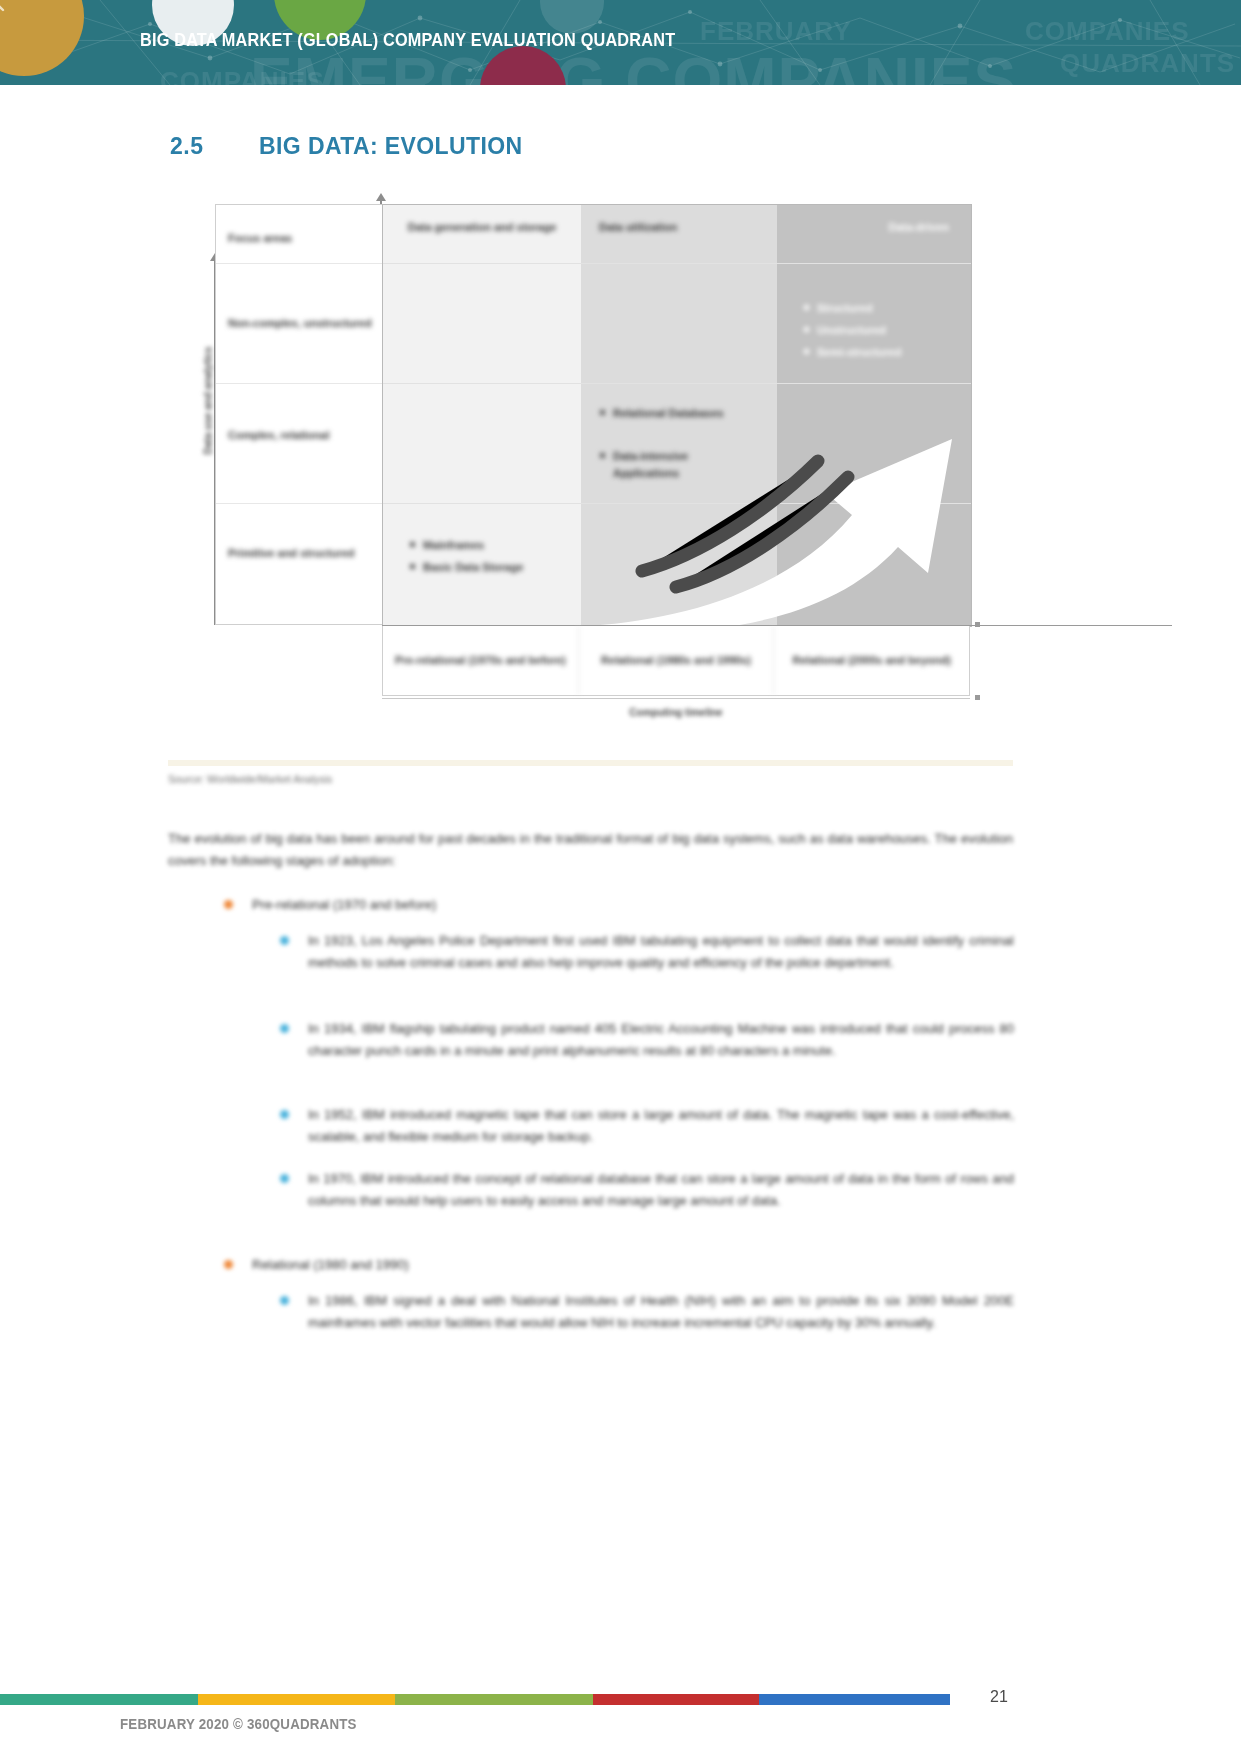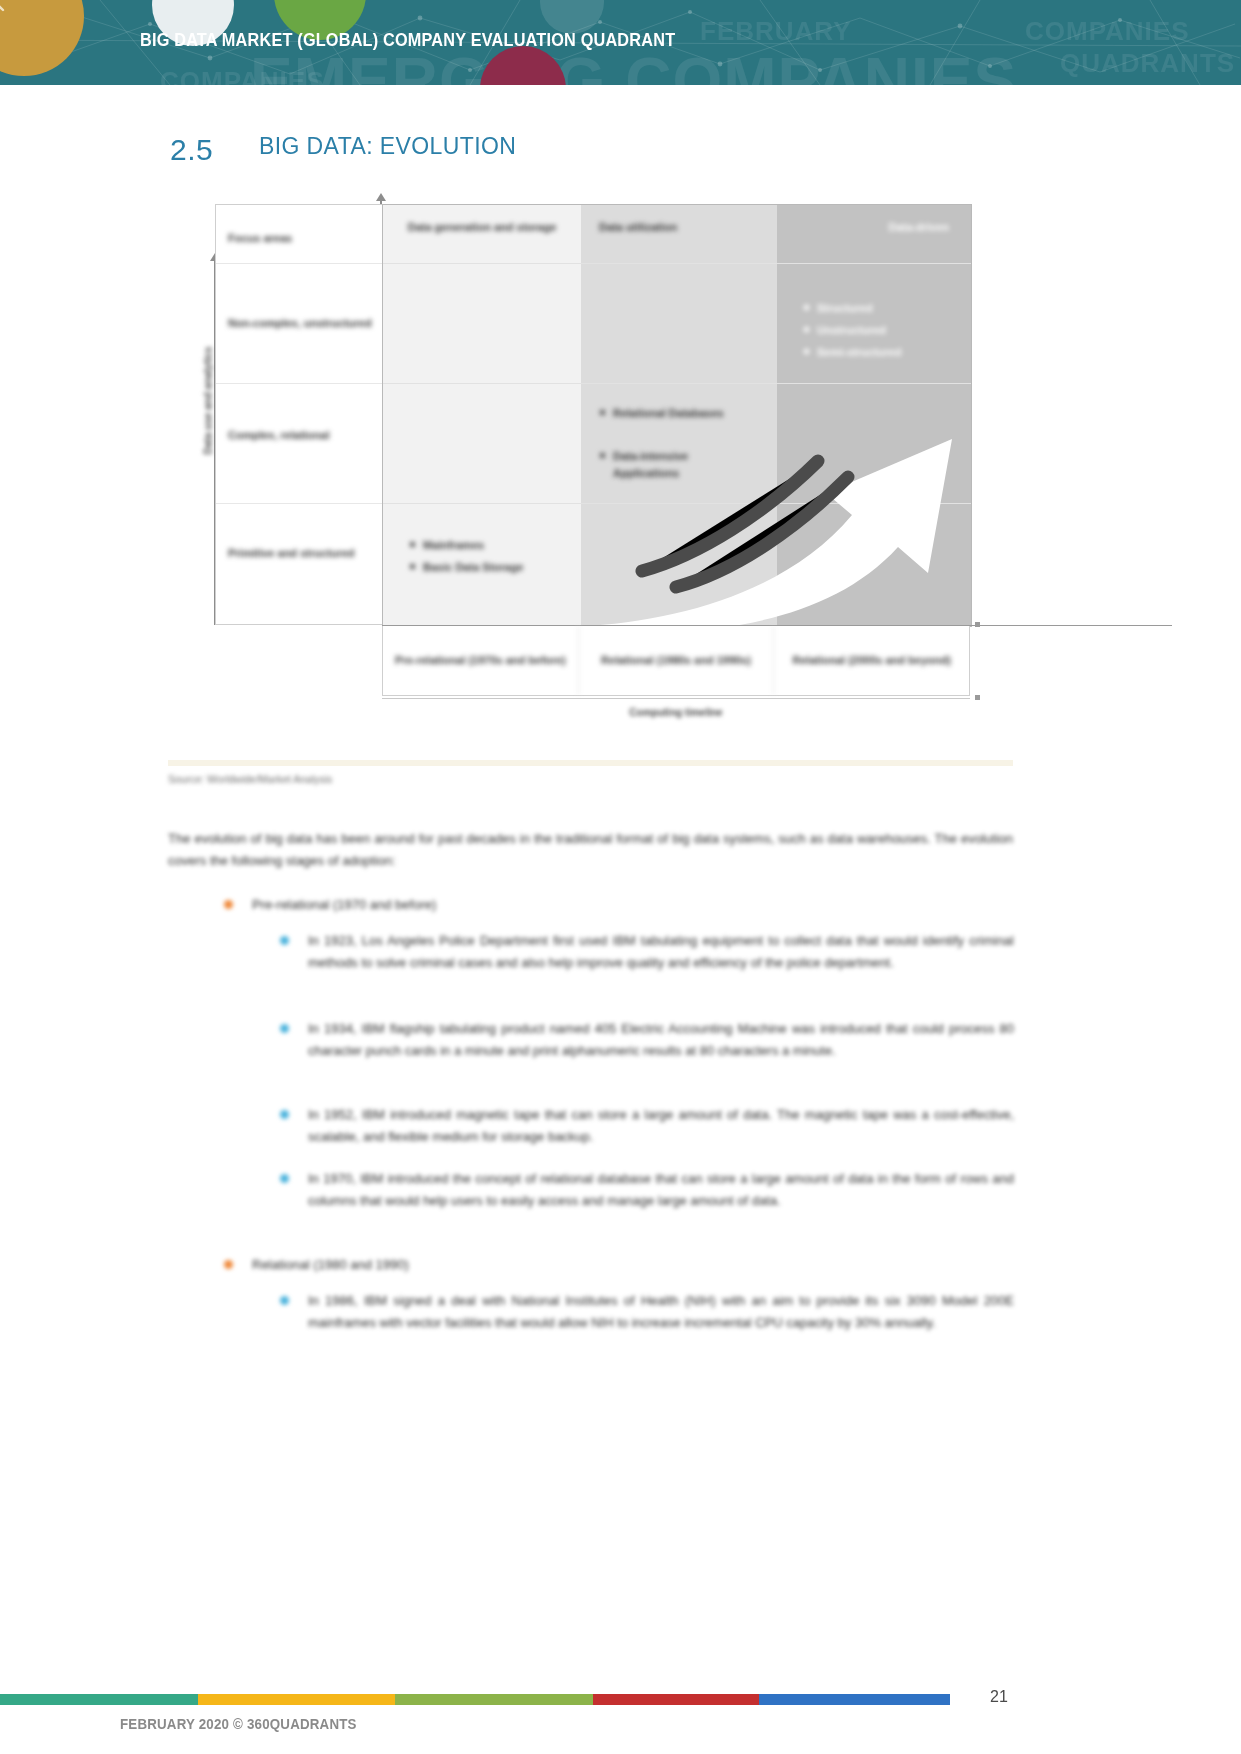--- a/index.html
+++ b/index.html
@@ -78,26 +78,26 @@
     vertical-align:middle;
   }
   .logo .quad{
     font-size:25px;font-weight:300;letter-spacing:1.2px;
     vertical-align:middle;margin-left:6px;
   }
 
   
   .sec-num{
     position:absolute;left:170px;top:133px;
-    font-size:30px;font-weight:normal;color:#2b7fa8;
+    font-size:23px;font-weight:bold;color:#2b7fa8;
     letter-spacing:.5px;
   }
   .sec-title{
     position:absolute;left:259px;top:133px;
-    font-size:23px;font-weight:normal;color:#2b7fa8;
+    font-size:23px;font-weight:bold;color:#2b7fa8;
     letter-spacing:.4px;
   }
 
   
   .figure{
     position:absolute;left:180px;top:195px;width:810px;height:545px;
   }
   .blur{ filter:blur(2.6px); }
   .blur-soft{ filter:blur(2.2px); }
 

